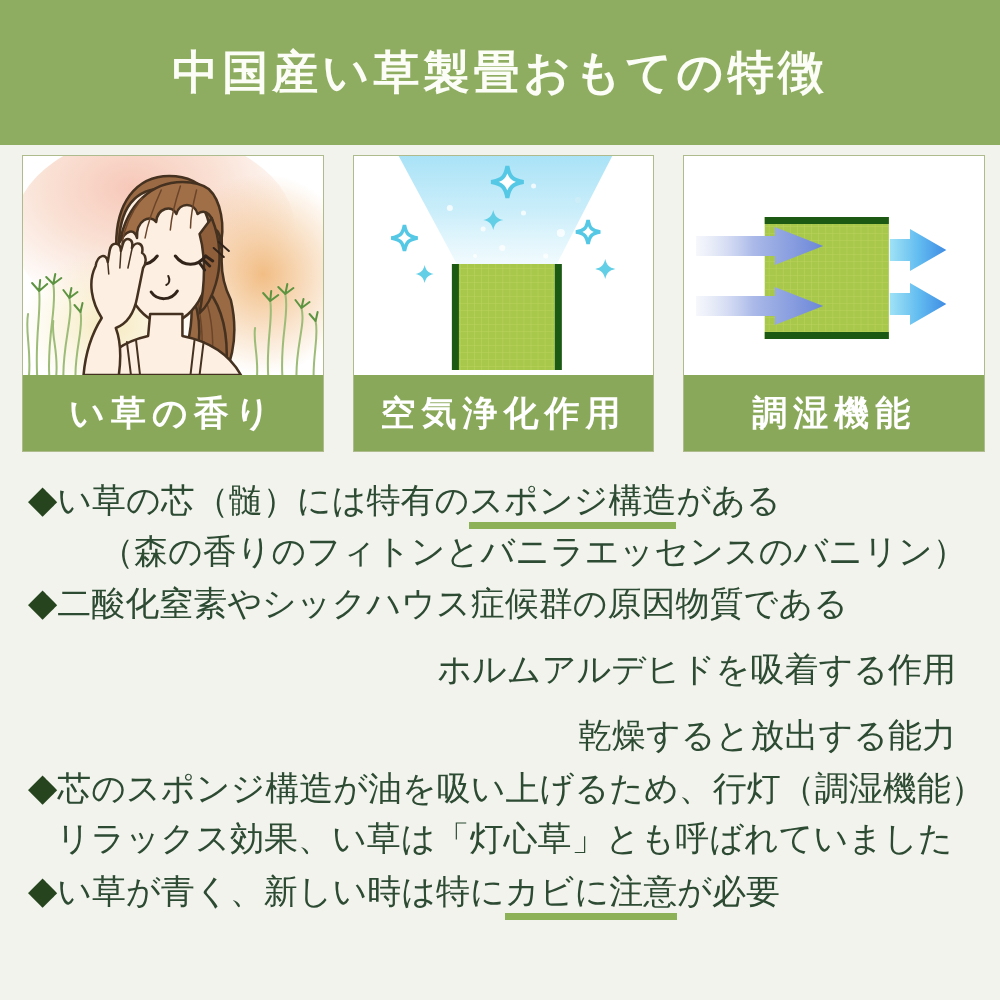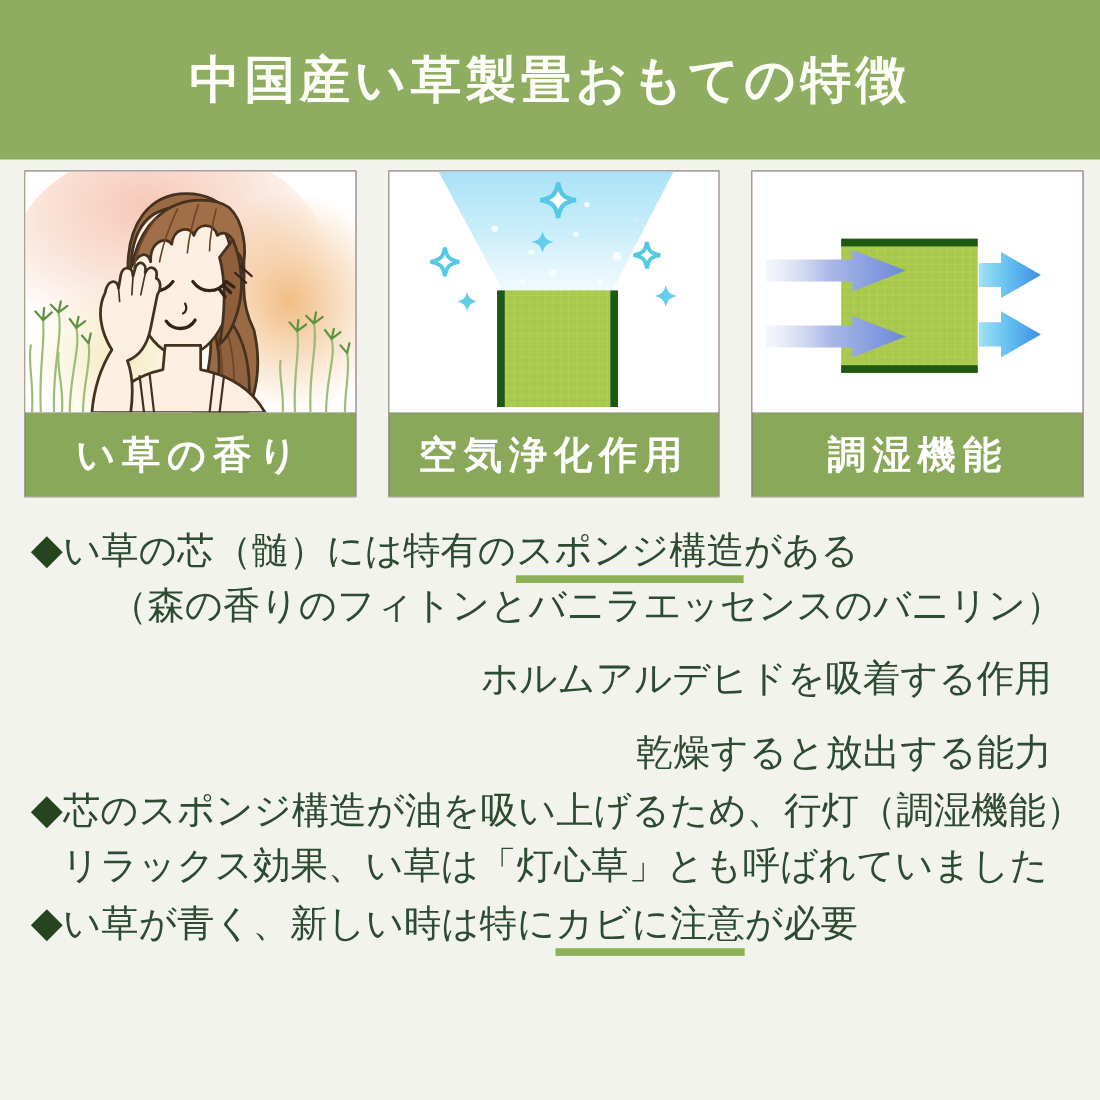--- a/index.html
+++ b/index.html
@@ -16,21 +16,21 @@
   .header h1{
     margin:0;color:#fcfdf6;font-size:46px;font-weight:700;letter-spacing:4px;white-space:nowrap;
   }
   
   .panels{
     position:absolute;top:155px;left:22px;width:963px;height:297px;
     display:flex;gap:29px;
   }
   .panel{
     flex:1;display:flex;flex-direction:column;
-    border:1px solid #aebb8c;background:#701a75;box-sizing:border-box;
+    border:1px solid #aebb8c;background:#c2410c;box-sizing:border-box;
   }
   .illus{flex:1;position:relative;overflow:hidden;background:#ffffff;}
   .illus svg{display:block;width:100%;height:100%;}
   .panel-label{
     height:76px;background:#8aa85a;color:#ffffff;
     font-size:35px;font-weight:700;letter-spacing:6px;
     display:flex;align-items:center;justify-content:center;white-space:nowrap;
   }
   
   .bullets{
@@ -216,19 +216,20 @@
         </svg>
       </div>
       <div class="panel-label">調湿機能</div>
     </div>
 
   </div>
 
   <div class="bullets" id="bullets">
       <div class="line"><span class="diamond">◆</span><span>い草の芯（髄）には特有の</span><span class="ul">スポンジ構造</span><span>がある</span></div>
       <div class="line indent-paren"><span>（森の香りのフィトンとバニラエッセンスのバニリン）</span></div>
+      <div class="line"><span class="diamond">◆</span><span>二酸化窒素やシックハウス症候群の原因物質である</span></div>
       <div class="line right"><span>ホルムアルデヒドを吸着する作用</span></div>
       <div class="line right"><span>乾燥すると放出する能力</span></div>
       <div class="line"><span class="diamond">◆</span><span>芯のスポンジ構造が油を吸い上げるため、行灯（調湿機能）</span></div>
       <div class="line indent-small"><span>リラックス効果、い草は「灯心草」とも呼ばれていました</span></div>
       <div class="line"><span class="diamond">◆</span><span>い草が青く、新しい時は特に</span><span class="ul">カビに注意</span><span>が必要</span></div>
     </div>
 </div>
 
 </body></html>

